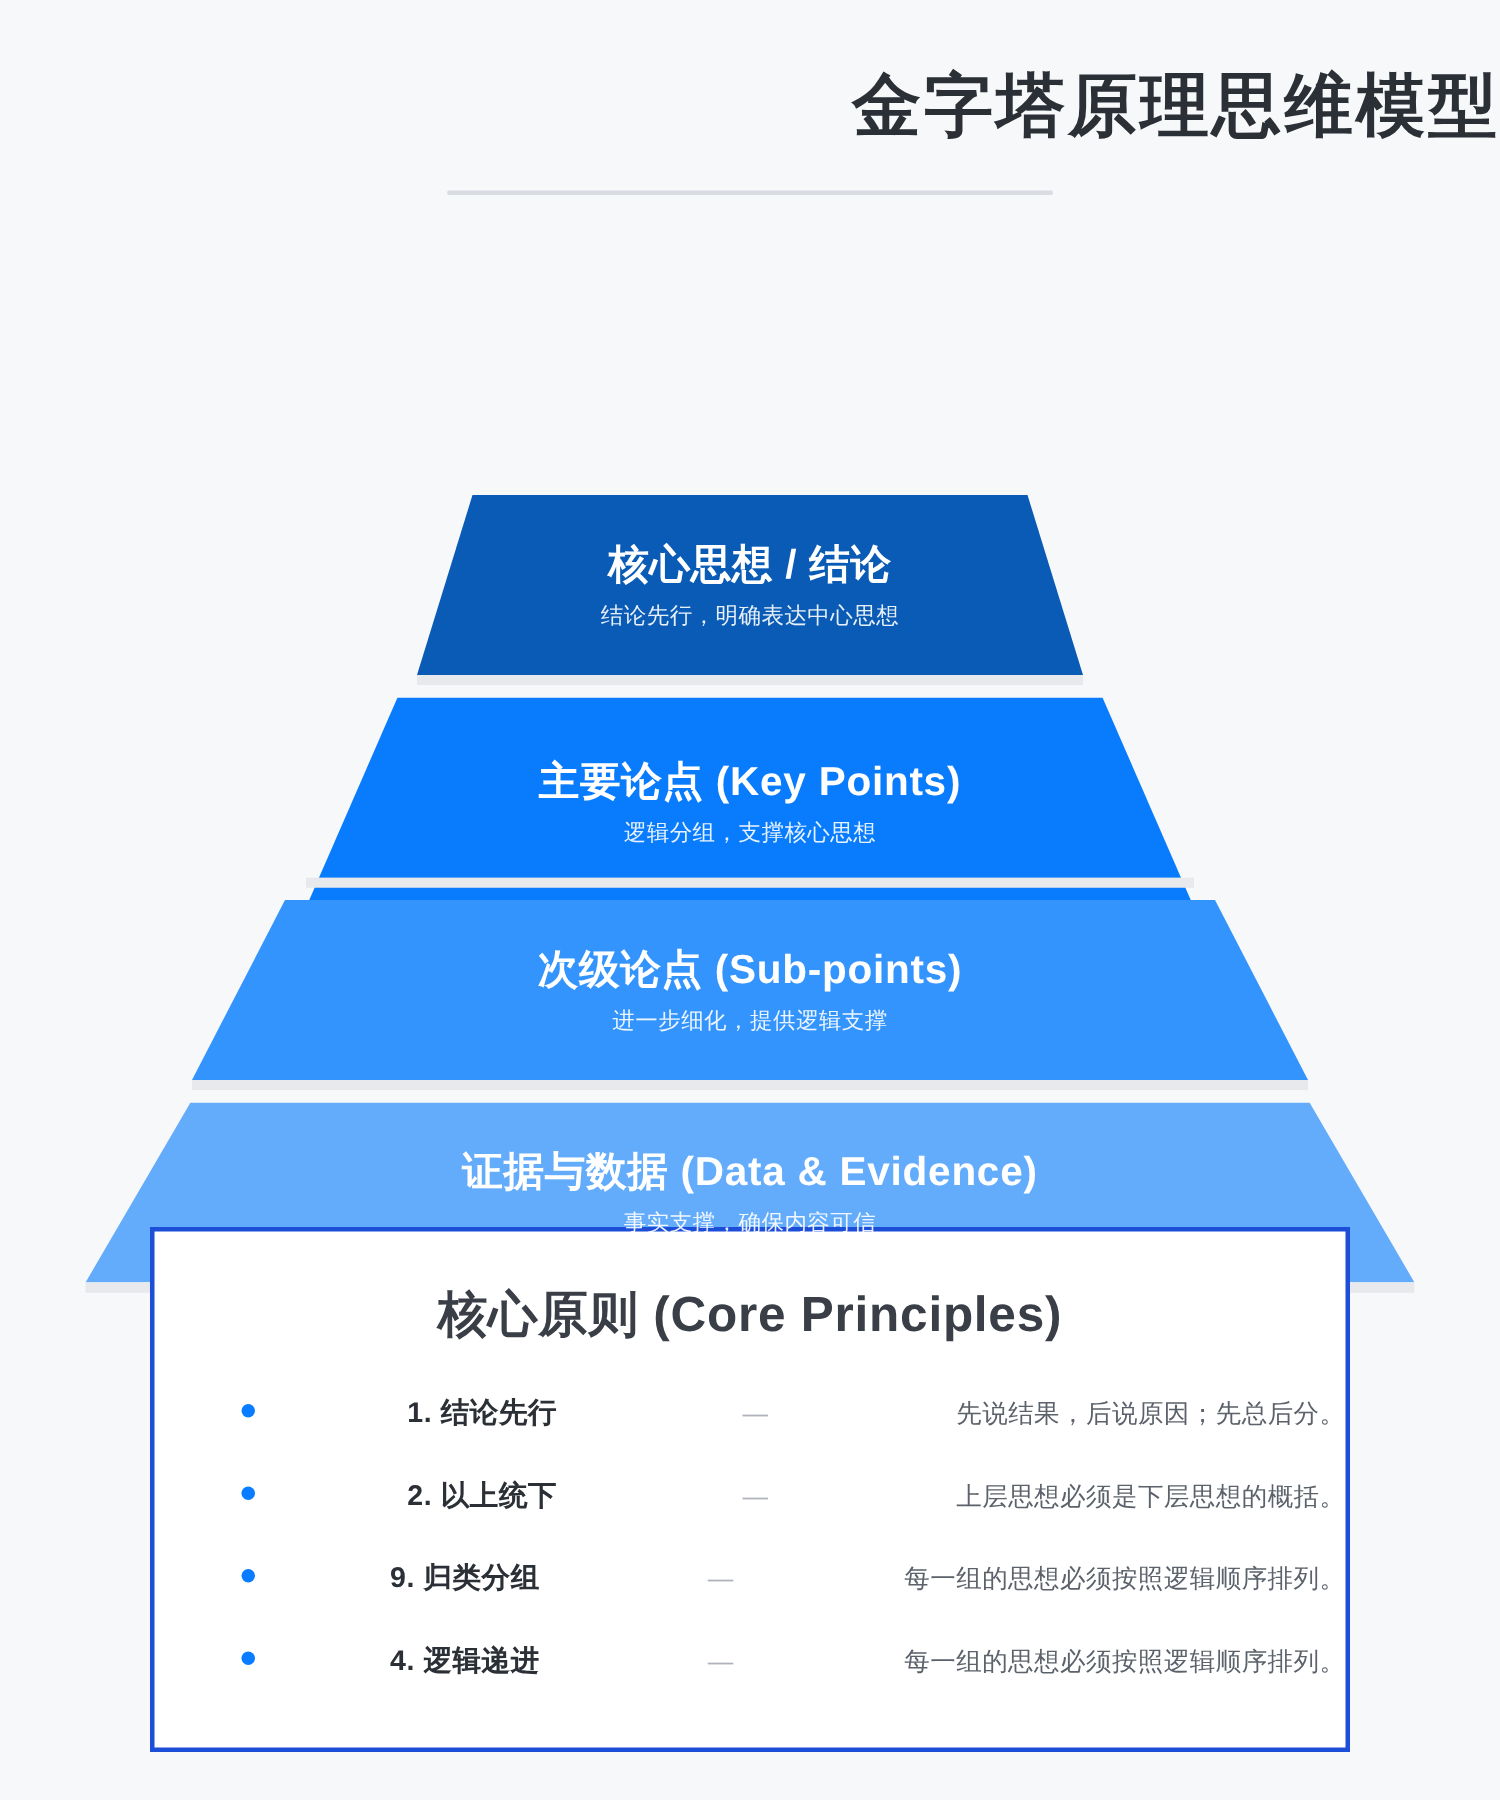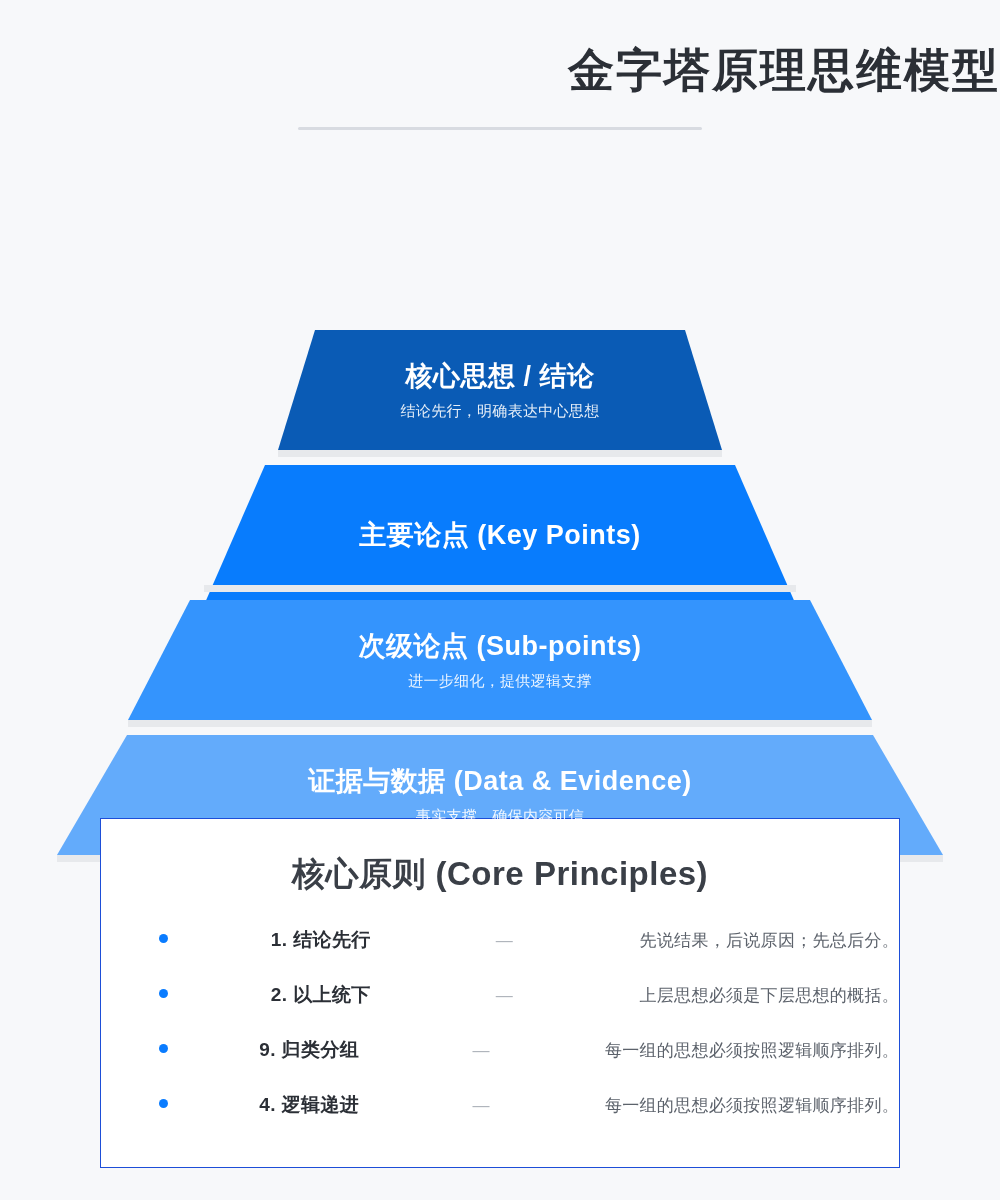--- a/index.html
+++ b/index.html
@@ -100,21 +100,21 @@
   #tier-3 .tier-shadow { top: 120px; }
 
   
   .card {
     position: absolute;
     left: 100px;
     top: 818px;
     width: 800px;
     height: 350px;
     background: #ffffff;
-    border: 1px solid #1d4ed8;
+    border: 3px solid #1d4ed8;
     box-sizing: border-box;
   }
   .card-title {
     text-align: center;
     font-size: 33px;
     font-weight: bold;
     color: #3a3f47;
     margin-top: 33px;
     letter-spacing: 0.5px;
   }
@@ -180,20 +180,21 @@
     </div>
   </div>
 
   <div class="tier" id="tier-1">
     <svg class="tier-shape" viewBox="0 0 1000 120" preserveAspectRatio="none">
       <polygon id="poly-1" points="265,0 735,0 796,120 204,120" fill="#087cfd"></polygon>
     </svg>
     <div class="tier-shadow" style="clip-path: polygon(20.4% 0px, 79.6% 0px, 79.6% 100%, 20.4% 100%); background: rgb(231, 233, 236);"></div>
     <div class="tier-text">
       <div class="tier-label">主要论点 (Key Points)</div>
+      <div class="tier-sub">逻辑分组，支撑核心思想</div>
     </div>
   </div>
 
   <div class="tier" id="tier-2">
     <svg class="tier-shape" viewBox="0 0 1000 120" preserveAspectRatio="none">
       <polygon id="poly-2" points="190,0 810,0 872,120 128,120" fill="#3494fd"></polygon>
     </svg>
     <div class="tier-shadow" style="clip-path: polygon(12.8% 0px, 87.2% 0px, 87.2% 100%, 12.8% 100%); background: rgb(231, 233, 236);"></div>
     <div class="tier-text">
       <div class="tier-label">次级论点 (Sub-points)</div>

